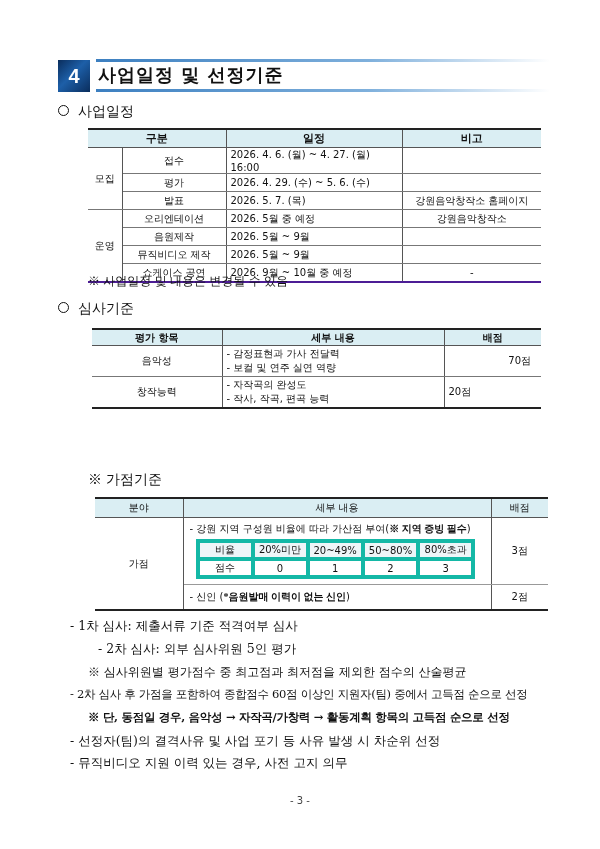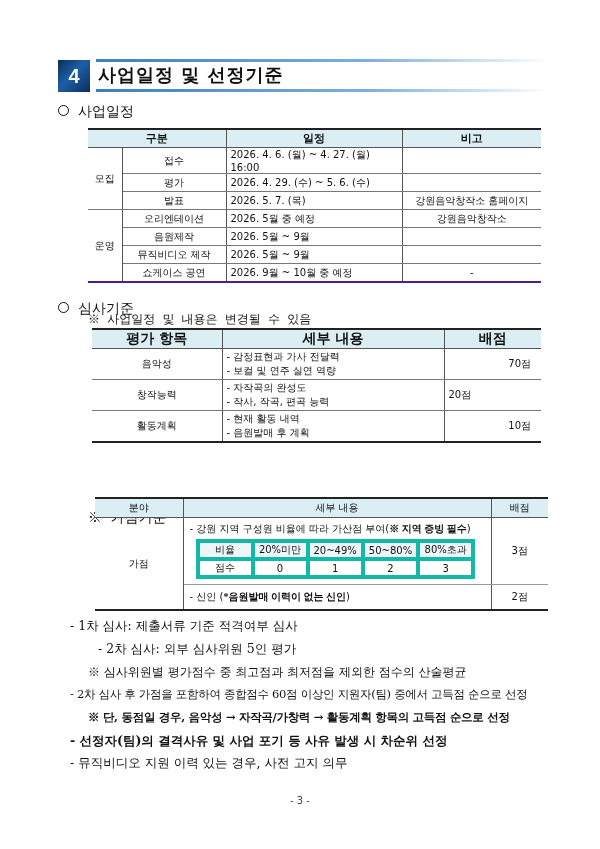--- a/index.html
+++ b/index.html
@@ -20,25 +20,25 @@
   td, th { padding:0 4px; height:17px; }
 
   
   .sched { left:88px; top:128px; width:453px; }
   .sched th { background:#daeef3; font-weight:bold; font-size:11px; border-bottom:1px solid #555; }
   .sched { border-top:2px solid #222; border-bottom:2px solid #4c1d95; }
   .sched td { border-bottom:1px solid #777; }
   .sched td.c, .sched th.c { text-align:center; }
   .sched .vl { border-right:1px solid #555; }
 
-  .note { font-family:Liberation Mono, monospace; font-size:12px;margin-top:38px; }
+  .note { font-family:Liberation Sans, sans-serif; font-size:12px; }
 
   
   .crit { left:92px; top:328px; width:449px; border-top:2px solid #222; border-bottom:2px solid #222; }
-  .crit th { background:#daeef3; font-weight:bold; font-size:14px; height:15px; border-bottom:1px solid #555; }
+  .crit th { background:#daeef3; font-weight:bold; font-size:10px; height:15px; border-bottom:1px solid #555; }
   .crit td { border-bottom:1px solid #777; }
   .crit .vl { border-right:1px solid #555; }
   .crit td.two { height:30px; line-height:14px; }
 
   
   .bonus { left:95px; top:497px; width:453px; border-top:2px solid #222; border-bottom:2px solid #222; }
   .bonus th { background:#daeef3; font-weight:normal; font-size:10px; height:18px; border-bottom:1px solid #555; }
   .bonus td { border-bottom:1px solid #999; }
   .bonus .vl { border-right:1px solid #555; }
 
@@ -142,28 +142,20 @@
     </td>
     <td class="two" style="text-align:right; padding-right:10px;">70점</td>
   </tr>
   <tr>
     <td class="vl two" style="text-align:center;">창작능력</td>
     <td class="vl two">
       <div>- 자작곡의 완성도</div>
       <div>- 작사, 작곡, 편곡 능력</div>
     </td>
     <td class="two" style="text-align:left; padding-right:10px;">20점</td>
-  </tr>
-  <tr>
-    <td class="vl two" style="text-align:center;">활동계획</td>
-    <td class="vl two">
-      <div>- 현재 활동 내역</div>
-      <div>- 음원발매 후 계획</div>
-    </td>
-    <td class="two" style="text-align:right; padding-right:10px;">10점</td>
   </tr>
 </tbody>
   </table>
 
 <div class="abs note" style="left:88px; top:471px; font-size:14px;">※ 가점기준</div>
 
 <table class="abs bonus">
   <colgroup>
       <col style="width:88px">
       <col style="width:308px">
@@ -212,16 +204,16 @@
     <td style="text-align:center; border-bottom:none;">2점</td>
   </tr>
 </tbody>
   </table>
 
 <div class="abs body-line" style="top:618px;">- 1차 심사: 제출서류 기준 적격여부 심사</div>
 <div class="abs body-line" style="top:641px;margin-left:28px;">- 2차 심사: 외부 심사위원 5인 평가</div>
 <div class="abs body-line ind" style="top:664px; font-size:12px;">※ 심사위원별 평가점수 중 최고점과 최저점을 제외한 점수의 산술평균</div>
 <div class="abs body-line" style="top:687px; font-size:11.5px; letter-spacing:-0.3px;">- 2차 심사 후 가점을 포함하여 종합점수 60점 이상인 지원자(팀) 중에서 고득점 순으로 선정</div>
 <div class="abs body-line ind" style="top:710px; font-size:11.5px; font-weight:bold; letter-spacing:-0.3px;">※ 단, 동점일 경우, 음악성 → 자작곡/가창력 → 활동계획 항목의 고득점 순으로 선정</div>
-<div class="abs body-line" style="top:733px;font-weight:bold;">- 선정자(팀)의 결격사유 및 사업 포기 등 사유 발생 시 차순위 선정</div>
+<div class="abs body-line" style="top:733px;">- 선정자(팀)의 결격사유 및 사업 포기 등 사유 발생 시 차순위 선정</div>
 <div class="abs body-line" style="top:755px;">- 뮤직비디오 지원 이력 있는 경우, 사전 고지 의무</div>
 
 <div class="abs page-num">- 3 -</div>
 
 </body></html>

